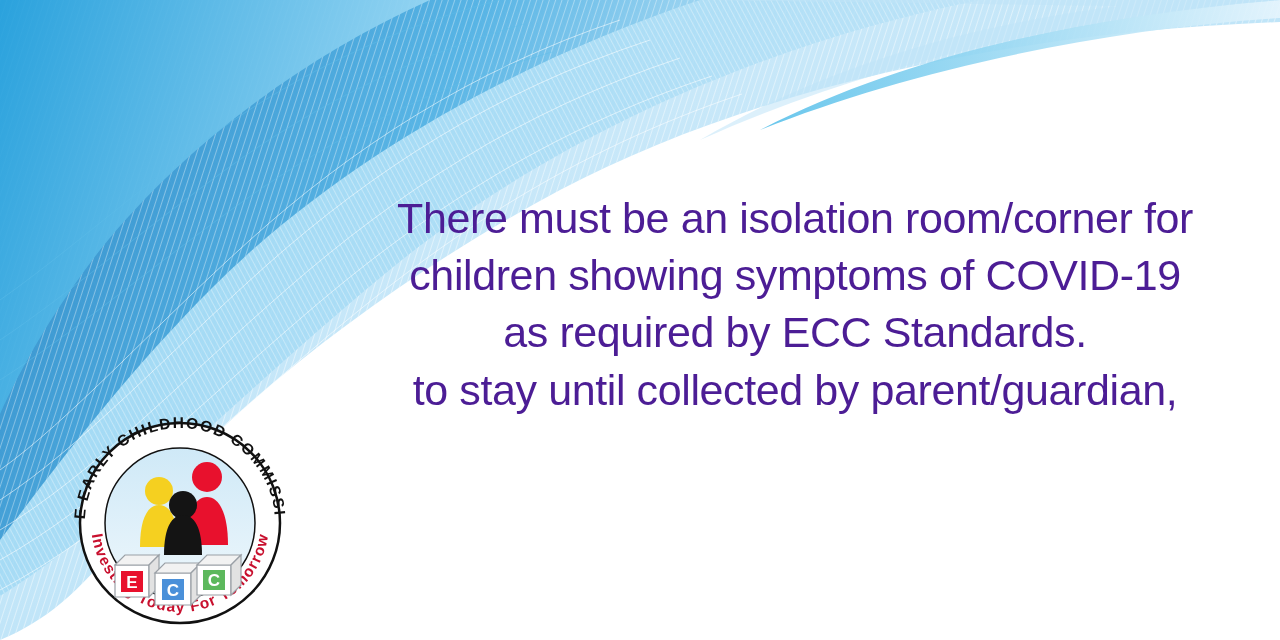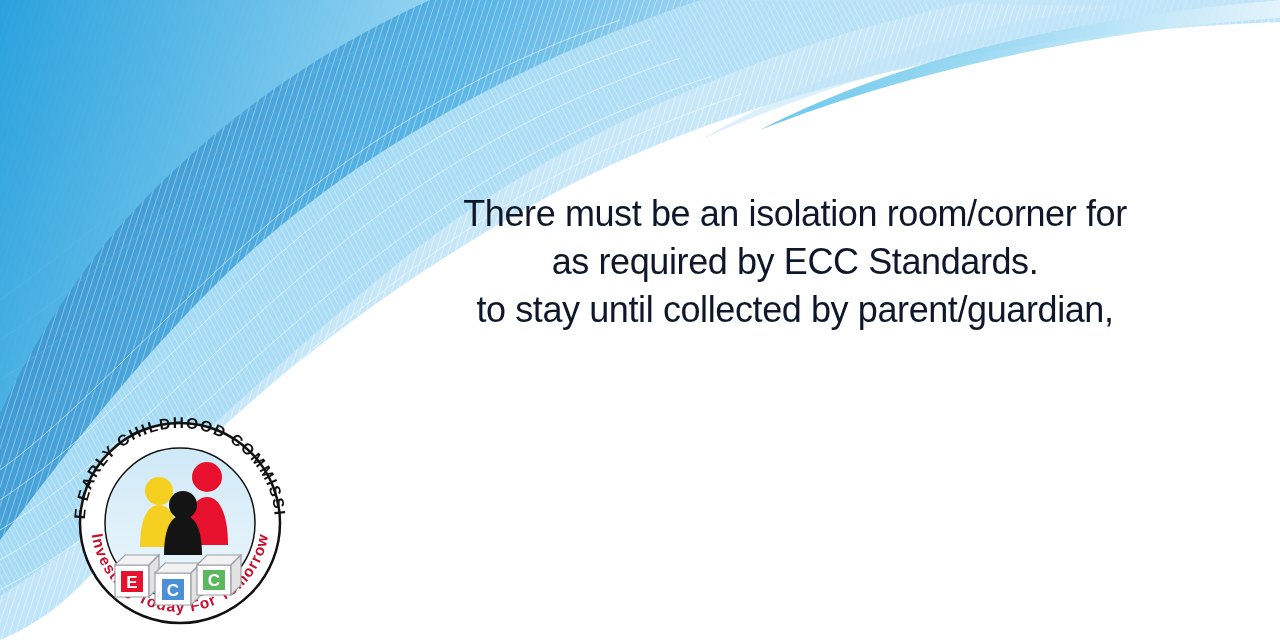--- a/index.html
+++ b/index.html
@@ -44,22 +44,22 @@
   }
   .headline {
     color: #e8112d;
     font-size: 41px;
     font-weight: bold;
     letter-spacing: -0.2px;
     margin: 0 0 46px 0;
     line-height: 1.1;
   }
   .body-text {
-    color: #0f172a;
-    font-size: 36px;
+    color: #4c1d95;
+    font-size: 43px;
     line-height: 1.33;
     margin: 0;
     font-weight: normal;
     letter-spacing: -0.4px;
   }
   .body-line { display: block; }
 </style>
 </head>
 <body>
 
@@ -182,18 +182,19 @@
         <polygon points="176,160 186,150 186,180 176,190" fill="#e2e2e2" stroke="#9aa0a6" stroke-width="1.2"></polygon>
         <rect x="148" y="165" width="22" height="20" fill="#5cb85c"></rect>
         <text x="159" y="181" font-family="Liberation Sans, sans-serif" font-size="17" font-weight="bold" fill="#ffffff" text-anchor="middle">C</text>
       </g>
     </g>
   </svg>
 
   <div class="text-block">
     <p class="body-text">
       <span class="body-line">There must be an isolation room/corner for</span>
+      <span class="body-line">children showing symptoms of COVID-19</span>
       <span class="body-line">as required by ECC Standards.</span>
       <span class="body-line">to stay until collected by parent/guardian,</span>
     </p>
   </div>
 
 </div>
 
 </body></html>

